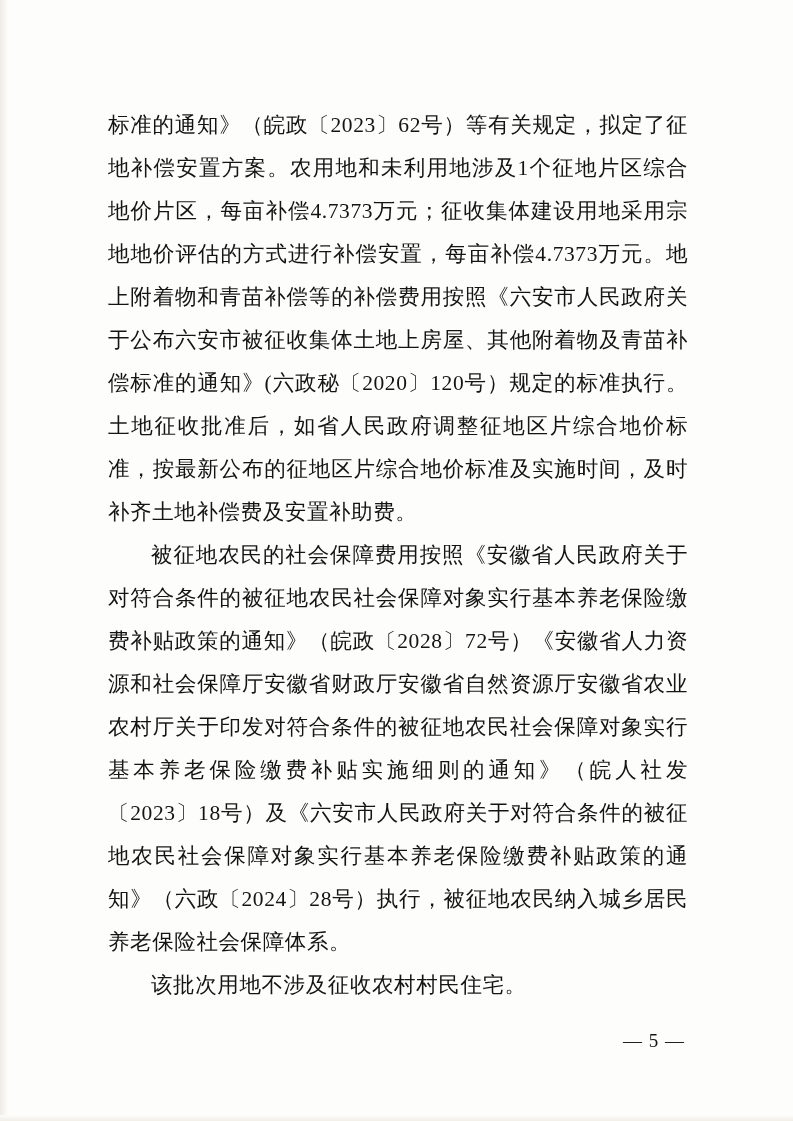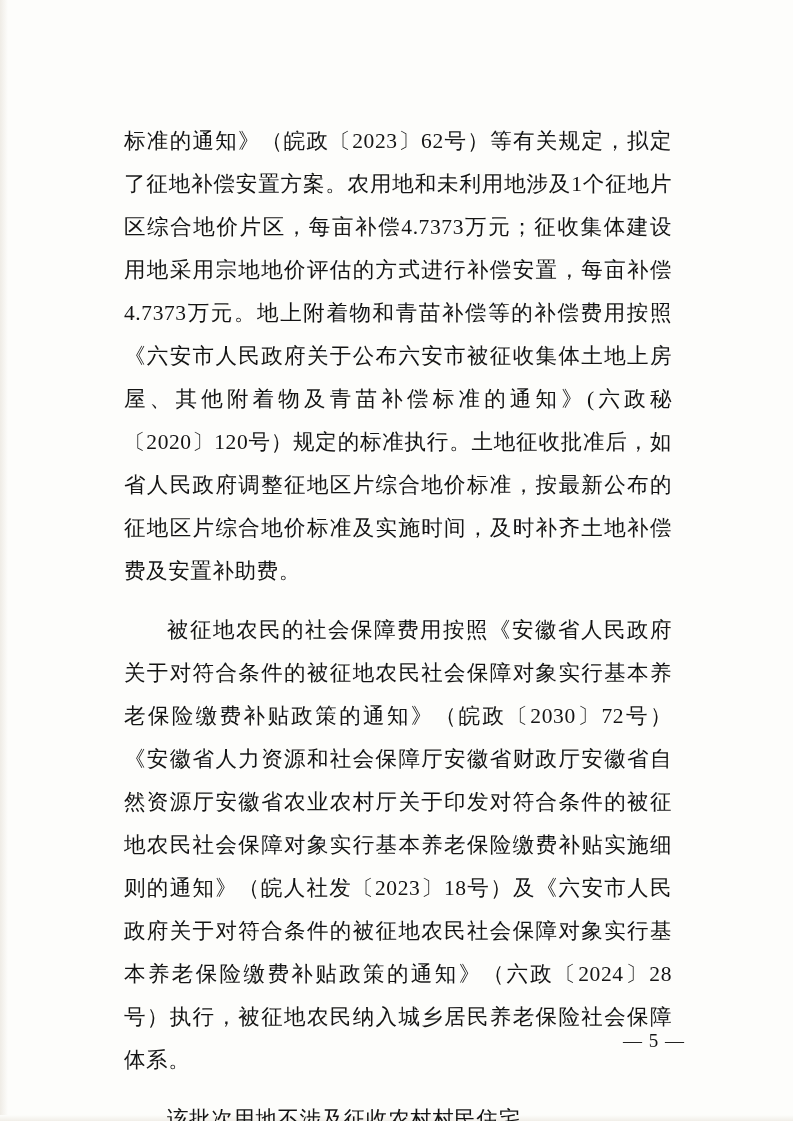--- a/index.html
+++ b/index.html
@@ -26,21 +26,21 @@
     left: 108px;
     top: 104px;
     width: 580px;
   }
   .para {
     font-size: 21.5px;
     line-height: 43px;
     letter-spacing: 0.6px;
     text-align: justify;
     text-justify: inter-ideograph;
-    margin: 16px;
+    margin: 0;
     color: #141414;
     font-family: "Liberation Serif", "DejaVu Serif", serif;
   }
   .indent {
     text-indent: 43px;
   }
   .footer {
     position: absolute;
     right: 108px;
     top: 1030px;
@@ -67,18 +67,18 @@
 </style>
 </head>
 <body>
 
 <div class="page">
   <div class="page-edge-left"></div>
   <div class="page-edge-bottom"></div>
 
   <div class="content">
     <p class="para">标准的通知》（皖政〔2023〕62号）等有关规定，拟定了征地补偿安置方案。农用地和未利用地涉及1个征地片区综合地价片区，每亩补偿4.7373万元；征收集体建设用地采用宗地地价评估的方式进行补偿安置，每亩补偿4.7373万元。地上附着物和青苗补偿等的补偿费用按照《六安市人民政府关于公布六安市被征收集体土地上房屋、其他附着物及青苗补偿标准的通知》(六政秘〔2020〕120号）规定的标准执行。土地征收批准后，如省人民政府调整征地区片综合地价标准，按最新公布的征地区片综合地价标准及实施时间，及时补齐土地补偿费及安置补助费。</p>
-    <p class="para indent">被征地农民的社会保障费用按照《安徽省人民政府关于对符合条件的被征地农民社会保障对象实行基本养老保险缴费补贴政策的通知》（皖政〔2030〕72号）《安徽省人力资源和社会保障厅安徽省财政厅安徽省自然资源厅安徽省农业农村厅关于印发对符合条件的被征地农民社会保障对象实行基本养老保险缴费补贴实施细则的通知》（皖人社发〔2023〕18号）及《六安市人民政府关于对符合条件的被征地农民社会保障对象实行基本养老保险缴费补贴政策的通知》（六政〔2024〕28号）执行，被征地农民纳入城乡居民养老保险社会保障体系。</p>
+    <p class="para indent">被征地农民的社会保障费用按照《安徽省人民政府关于对符合条件的被征地农民社会保障对象实行基本养老保险缴费补贴政策的通知》（皖政〔2028〕72号）《安徽省人力资源和社会保障厅安徽省财政厅安徽省自然资源厅安徽省农业农村厅关于印发对符合条件的被征地农民社会保障对象实行基本养老保险缴费补贴实施细则的通知》（皖人社发〔2023〕18号）及《六安市人民政府关于对符合条件的被征地农民社会保障对象实行基本养老保险缴费补贴政策的通知》（六政〔2024〕28号）执行，被征地农民纳入城乡居民养老保险社会保障体系。</p>
     <p class="para indent">该批次用地不涉及征收农村村民住宅。</p>
   </div>
 
   <div class="footer">— 5 —</div>
 </div>
 
 </body></html>

